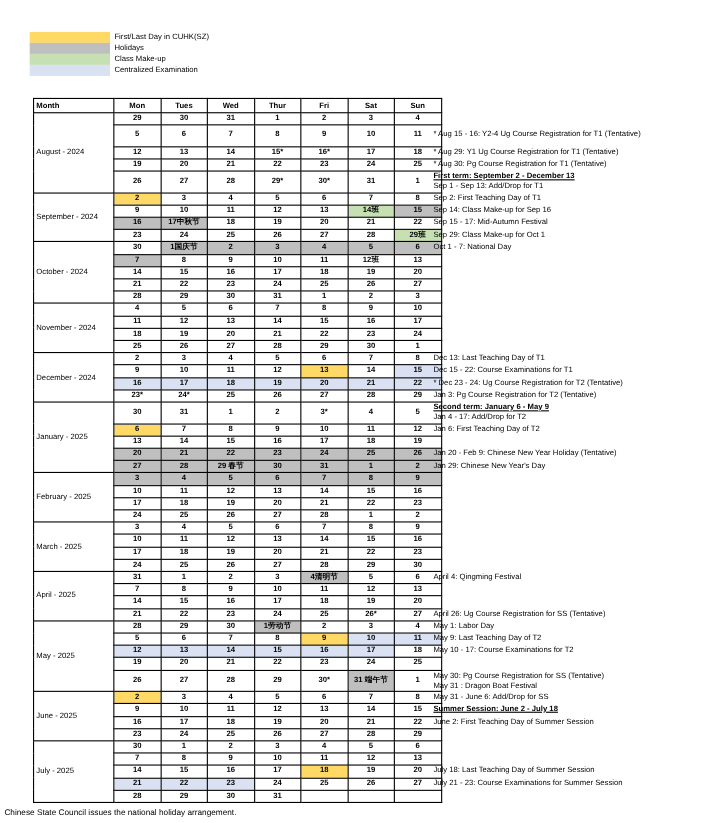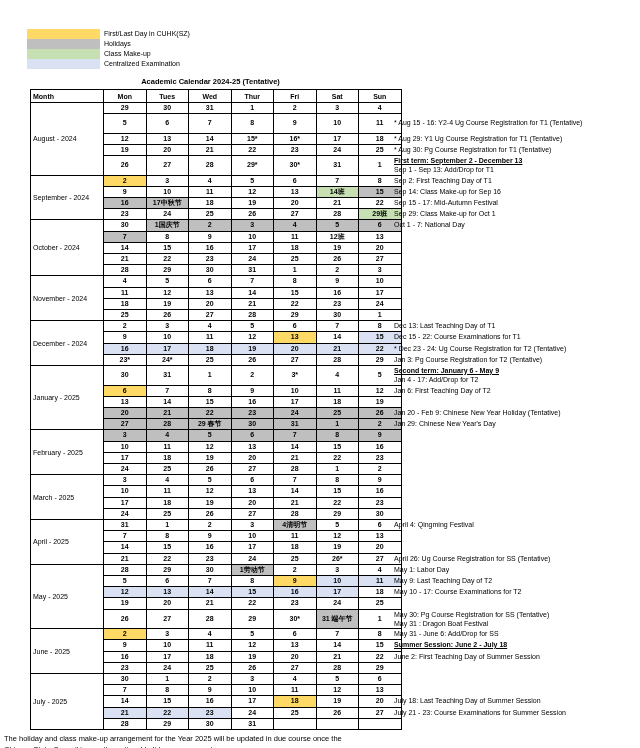--- a/index.html
+++ b/index.html
@@ -49,21 +49,20 @@
     <div class="legend-row">
       <span class="swatch" style="background: rgb(198, 224, 180);"></span>
       <span class="legend-label">Class Make-up</span>
     </div>
     <div class="legend-row">
       <span class="swatch" style="background: rgb(217, 225, 242);"></span>
       <span class="legend-label">Centralized Examination</span>
     </div>
   </div>
 
-  <div class="title">Academic Calendar 2024-25 (Tentative)</div>
 
   <div class="tablewrap">
     <table id="cal">
       <thead>
         <tr>
             <th class="month-h">Month</th>
             <th class="day-h">Mon</th>
             <th class="day-h">Tues</th>
             <th class="day-h">Wed</th>
             <th class="day-h">Thur</th>
@@ -649,17 +648,16 @@
         <div class="noterow" style="top: 606.75px;">
           <div class="note-line">July 18: Last Teaching Day of Summer Session</div>
         </div>
         <div class="noterow" style="top: 618.75px;">
           <div class="note-line">July 21 - 23: Course Examinations for Summer Session</div>
         </div>
       </div>
   </div>
 
   <div class="footer" style="top: 734px;">
-    <div>The holiday and class make-up arrangement for the Year 2025 will be updated in due course once the</div>
     <div>Chinese State Council issues the national holiday arrangement.</div>
   </div>
 
 </div>
 
 </body></html>

